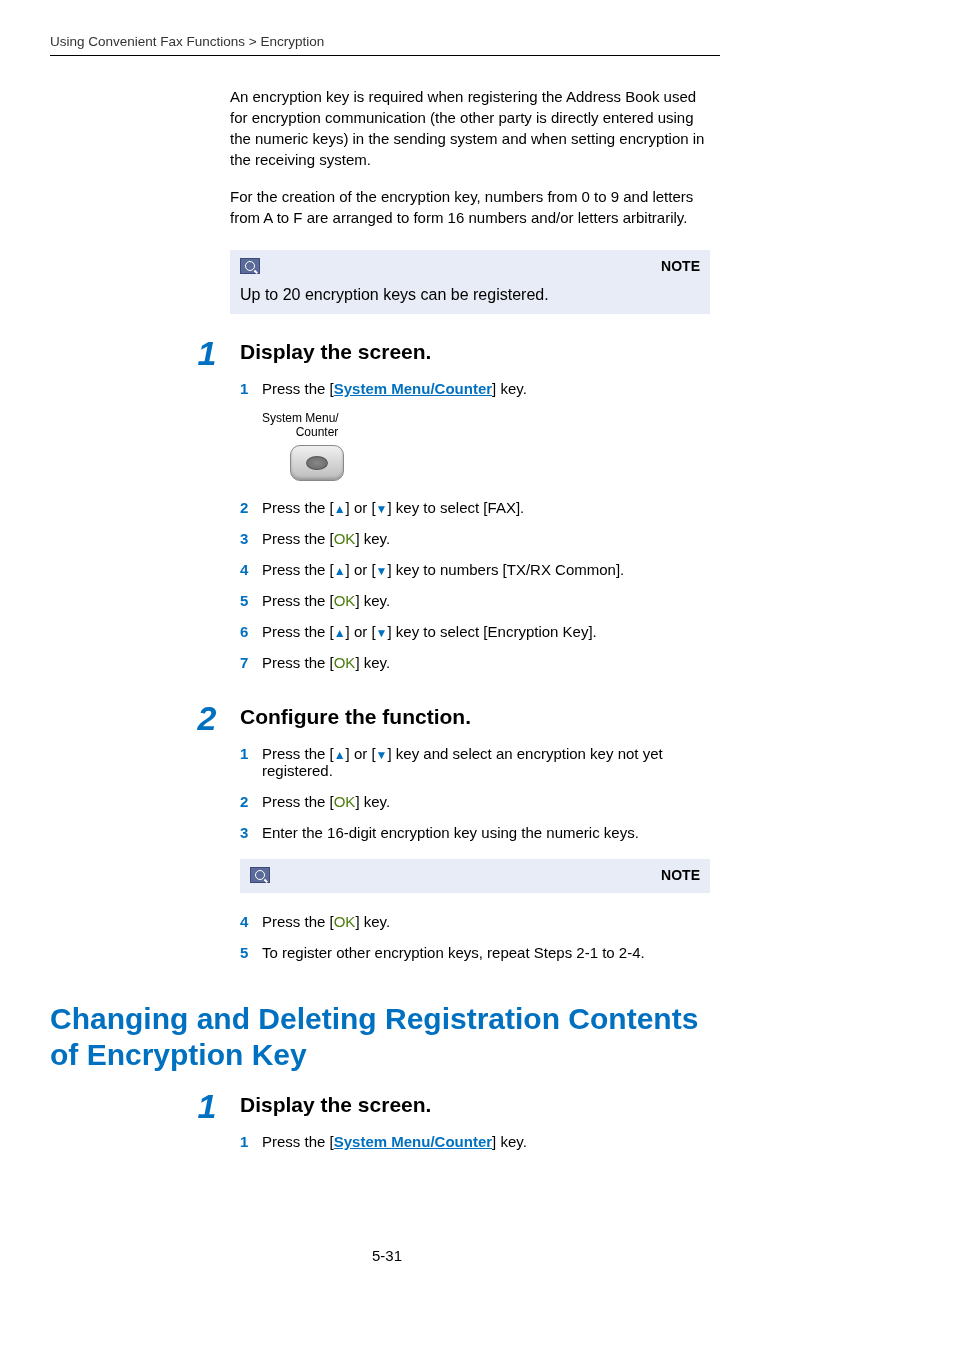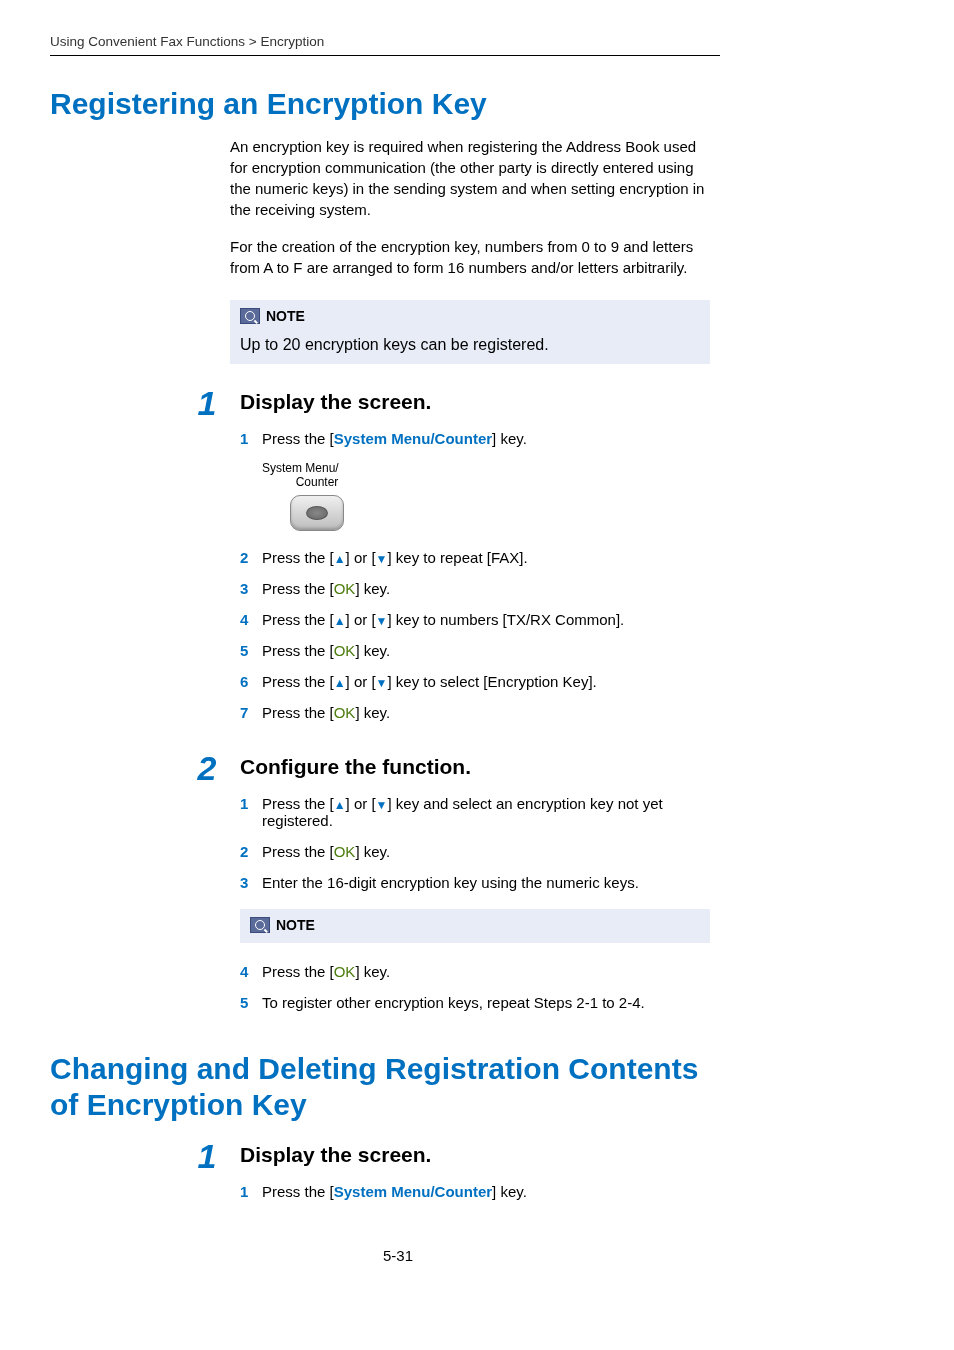--- a/index.html
+++ b/index.html
@@ -52,20 +52,21 @@
   .inner-note-box {
     margin-left: 0;
     margin-right: 0;
   }
   .note-head {
     display: flex;
     align-items: center;
     gap: 6px;
     font-weight: bold;
     font-size: 14px;
+    justify-content: space-between;
   }
   .note-icon {
     width: 18px;
     height: 14px;
     background: #5a6b9a;
     border: 1px solid #3a4a7a;
     position: relative;
     display: inline-flex;
     align-items: center;
     justify-content: center;
@@ -127,20 +128,21 @@
     font-size: 15px;
   }
   .substep-num {
     color: #0070c0;
     font-weight: bold;
     min-width: 12px;
   }
   .link-text {
     color: #0070c0;
     font-weight: bold;
+    text-decoration: underline;
   }
   .bold-key {
     font-weight: normal;
     color: #4d7c0f;
   }
   .tri-up {
     color: #0070c0;
     font-size: 12px;
   }
   .tri-down {
@@ -172,35 +174,34 @@
   .key-button-inner {
     width: 20px;
     height: 12px;
     border-radius: 50%;
     background: radial-gradient(#888,#666);
     border: 1px solid #555;
   }
   .page-num {
     position: absolute;
     bottom: 86px;
-    left: 13px;
+    left: 2px;
     width: 100%;
     text-align: center;
     font-size: 15px;
   }
 </style>
 </head>
 <body>
 
 <div class="page">
 
   <div class="breadcrumb">Using Convenient Fax Functions &gt; Encryption</div>
   <hr class="hr-top">
 
-  <div class="h1">Registering an Encryption Key</div>
 
   <div class="body-para">An encryption key is required when registering the Address Book used for encryption communication (the other party is directly entered using the numeric keys) in the sending system and when setting encryption in the receiving system.</div>
   <div class="body-para">For the creation of the encryption key, numbers from 0 to 9 and letters from A to F are arranged to form 16 numbers and/or letters arbitrarily.</div>
 
   <div class="note-box">
     <div class="note-head">
       <span class="note-icon"></span>
       <span>NOTE</span>
     </div>
     <div class="note-body">Up to 20 encryption keys can be registered.</div>
@@ -222,21 +223,21 @@
         <div class="key-label">System Menu/</div>
         <div class="key-label" style="text-align:center;">Counter</div>
         <div class="key-button">
           <div class="key-button-inner"></div>
         </div>
       </div>
 
       <div class="substep">
         <span class="substep-num">2</span>
         <span>
-          <span>Press the [</span><span class="tri-up">▲</span><span>] or [</span><span class="tri-down">▼</span><span>] key to repeat [FAX].</span>
+          <span>Press the [</span><span class="tri-up">▲</span><span>] or [</span><span class="tri-down">▼</span><span>] key to select [FAX].</span>
         </span>
       </div>
 
       <div class="substep">
         <span class="substep-num">3</span>
         <span>
           <span>Press the [</span><span class="bold-key">OK</span><span>] key.</span>
         </span>
       </div>
 

